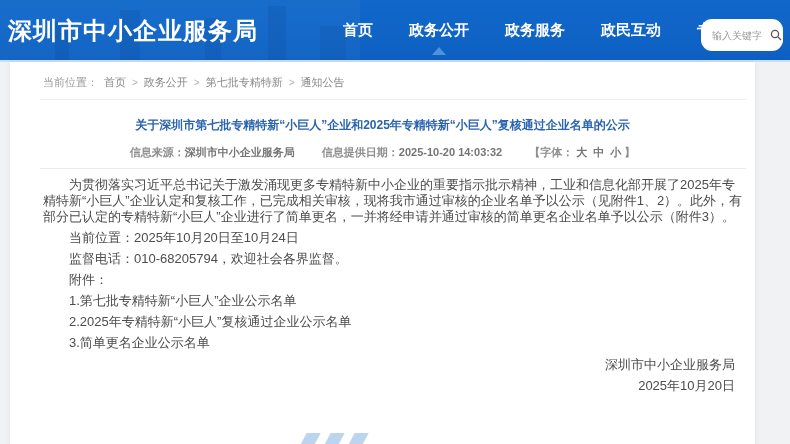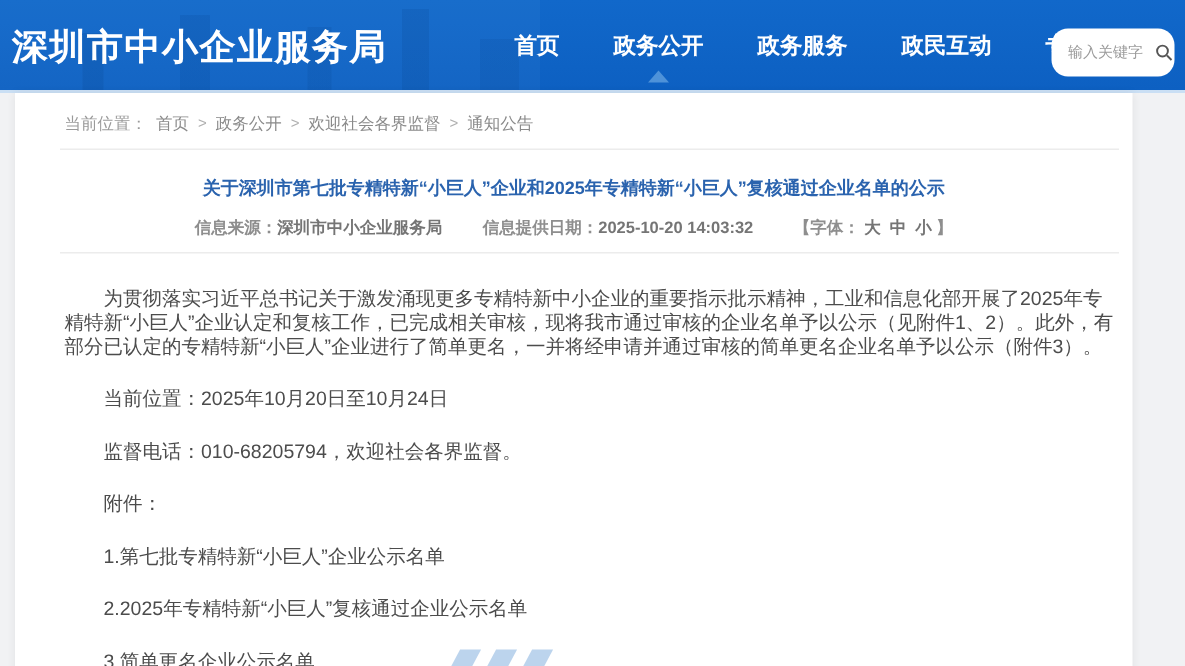--- a/index.html
+++ b/index.html
@@ -74,21 +74,21 @@
     margin-top:9px;text-align:center;font-size:11px;line-height:15px;
     color:#8e8e8e;font-weight:600;white-space:nowrap;
   }
   .meta .meta-group{margin:0 12px;}
   .meta .meta-value{color:#757575;}
   .meta .font-size-btn{color:#757575;cursor:pointer;margin:0 3px;}
   .divider2{border-bottom:1px solid #ececec;margin:8px 9px 0 30px;}
   .article-body{
     padding:3px 10px 0 33px;font-size:13px;color:#4c4c4c;line-height:16px;
   }
-  .article-body p{margin:19px 0;text-indent:2em;}
+  .article-body p{margin:5px 0;text-indent:2em;}
   .signature{margin-top:6px;text-align:right;padding-right:10px;}
   .signature div{margin:5px 0;line-height:16px;}
   
   .footer-stripes{position:absolute;left:303px;top:433px;display:flex;gap:10px;}
   .footer-stripes span{
     width:14px;height:14px;background:#bcd4ed;transform:skewX(-28deg);display:block;
   }
 </style>
 </head>
 <body>
@@ -120,21 +120,21 @@
 </div>
 
 <div class="card">
 
   <div class="breadcrumb">
     <span>当前位置：</span>
     <span class="crumb">首页</span>
     <span class="sep">&gt;</span>
     <span class="crumb">政务公开</span>
     <span class="sep">&gt;</span>
-    <span class="crumb">欢迎社会各界监督</span>
+    <span class="crumb">第七批专精特新</span>
     <span class="sep">&gt;</span>
     <span class="crumb">通知公告</span>
   </div>
   <div class="divider"></div>
 
   <div class="article-title">关于深圳市第七批专精特新“小巨人”企业和2025年专精特新“小巨人”复核通过企业名单的公示</div>
 
   <div class="meta">
     <span class="meta-group">
       <span>信息来源：</span><span class="meta-value">深圳市中小企业服务局</span>

